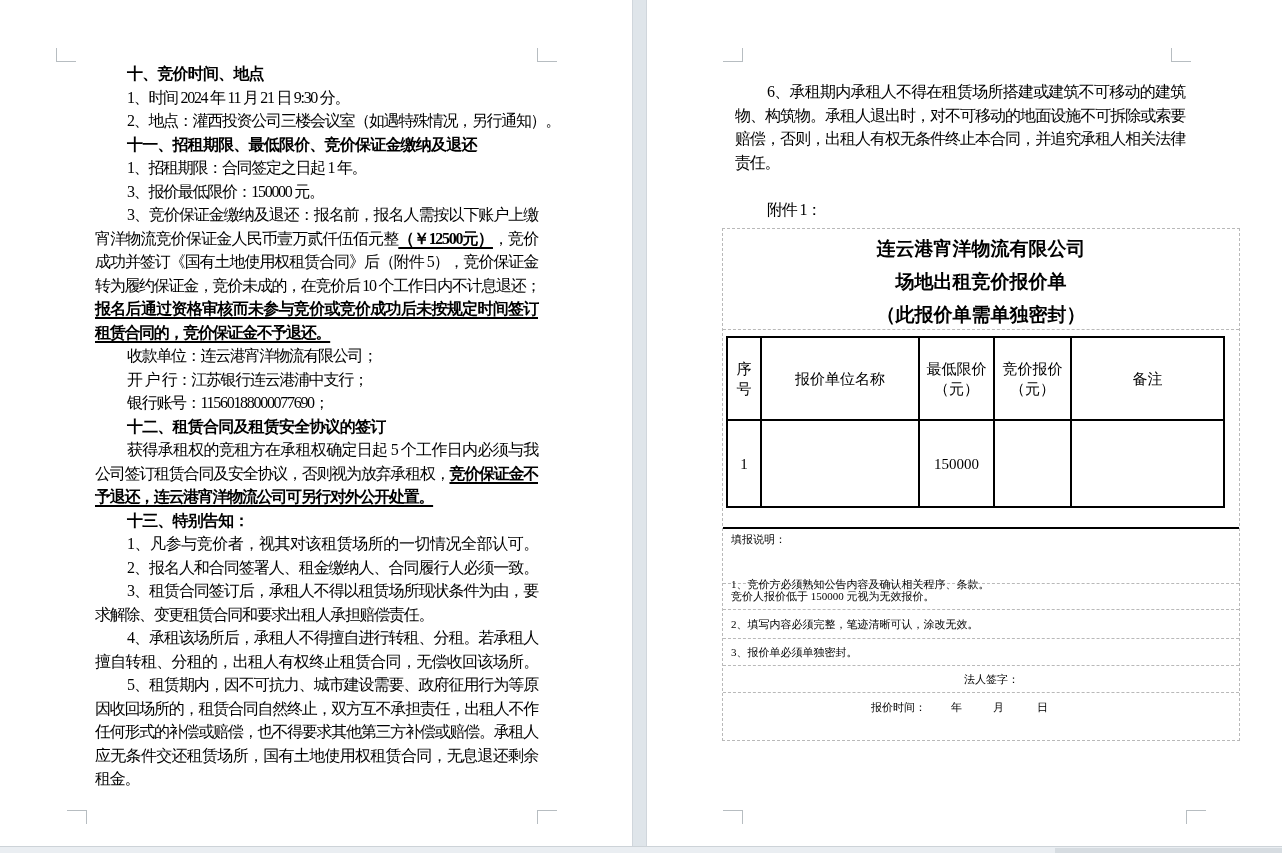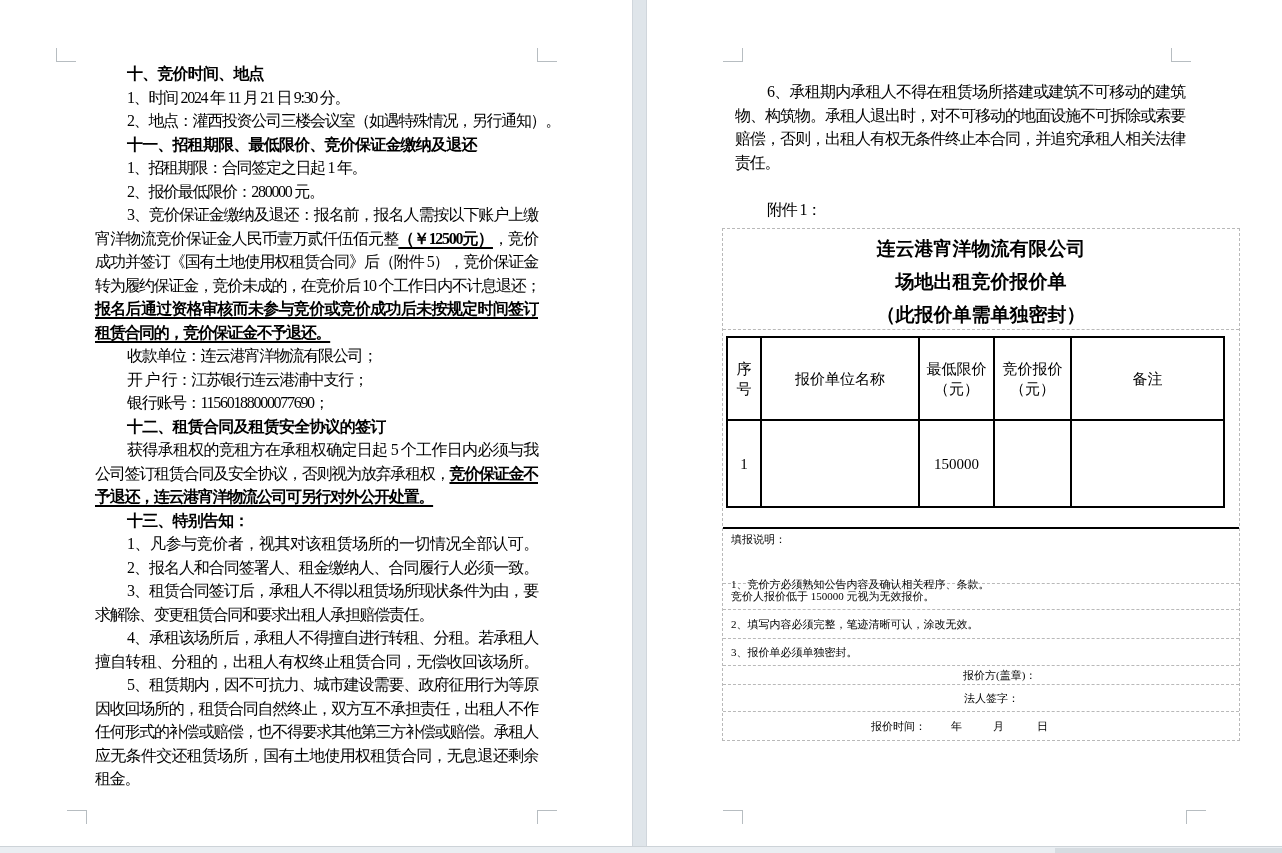--- a/index.html
+++ b/index.html
@@ -84,21 +84,21 @@
 </head>
 <body>
 
 <div class="page" id="page-left">
   <div class="textcol" id="left-text">
       <div class="tline ind hd"><span>十、竞价时间、地点</span></div>
       <div class="tline ind"><span>1、时间 2024 年 11 月 21 日 9:30 分。</span></div>
       <div class="tline fill ind"><span>2、地点：灌西投资公司三楼会议室（如遇特殊情况，另行通知）。</span></div>
       <div class="tline ind hd"><span>十一、招租期限、最低限价、竞价保证金缴纳及退还</span></div>
       <div class="tline ind"><span>1、招租期限：合同签定之日起 1 年。</span></div>
-      <div class="tline ind"><span>2、报价最低限价：280000 元。</span></div>
+      <div class="tline ind"><span>3、报价最低限价：150000 元。</span></div>
       <div class="tline fill ind"><span>3、竞价保证金缴纳及退还：报名前，报名人需按以下账户上缴</span></div>
       <div class="tline fill"><span>宵洋物流竞价保证金人民币壹万贰仟伍佰元整</span><span class="b u">（￥12500元）</span><span>，竞价</span></div>
       <div class="tline fill"><span>成功并签订《国有土地使用权租赁合同》后（附件 5），竞价保证金</span></div>
       <div class="tline fill"><span>转为履约保证金，竞价未成的，在竞价后 10 个工作日内不计息退还；</span></div>
       <div class="tline fill"><span class="b u">报名后通过资格审核而未参与竞价或竞价成功后未按规定时间签订</span></div>
       <div class="tline"><span class="b u">租赁合同的，竞价保证金不予退还。</span></div>
       <div class="tline ind"><span>收款单位：连云港宵洋物流有限公司；</span></div>
       <div class="tline ind"><span>开 户 行：江苏银行连云港浦中支行；</span></div>
       <div class="tline ind"><span>银行账号：11560188000077690；</span></div>
       <div class="tline ind hd"><span>十二、租赁合同及租赁安全协议的签订</span></div>
@@ -169,23 +169,20 @@
       </table>
 
     <div class="notes">
       <div class="note-row first">
         <div>填报说明：</div>
         <div class="item">1、竞价方必须熟知公告内容及确认相关程序、条款。</div>
       </div>
       <div class="note-row nr-b">竞价人报价低于 150000 元视为无效报价。</div>
       <div class="note-row nr-c">2、填写内容必须完整，笔迹清晰可认，涂改无效。</div>
       <div class="note-row nr-d">3、报价单必须单独密封。</div>
-      <div class="note-row nr-e">
-        <span>报价方(盖章)：</span>
-      </div>
       <div class="note-row nr-f">
         <span>法人签字：</span>
       </div>
       <div class="note-row nr-g">
         <span>报价时间：</span>
         <span class="fld-y">年</span>
         <span class="fld-m">月</span>
         <span class="fld-d">日</span>
       </div>
     </div>

